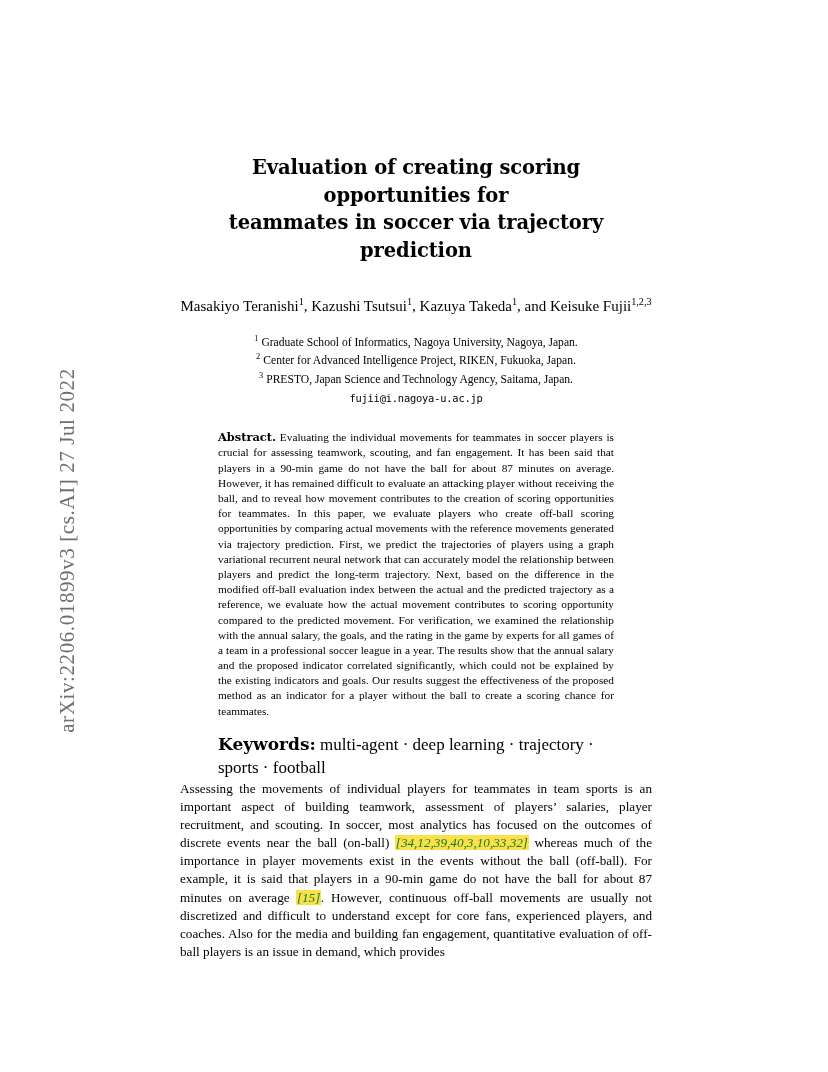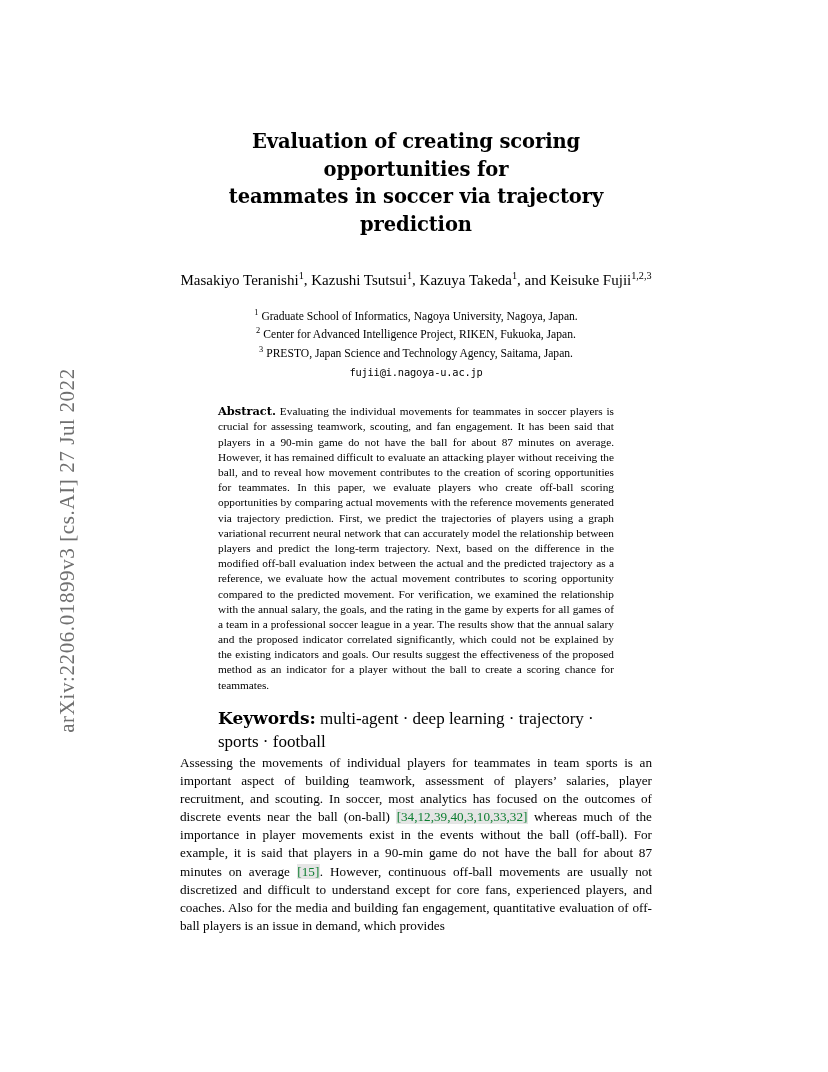--- a/index.html
+++ b/index.html
@@ -34,21 +34,21 @@
     font-size: 21px;
     letter-spacing: 0.6px;
     color: #6f6f6f;
     white-space: nowrap;
   }
 
   
   .column {
     position: absolute;
     left: 180px;
-    top: 128px;
+    top: 154px;
     width: 472px;
   }
 
   .title {
     font-family: "DejaVu Serif", serif;
     font-weight: bold;
     font-size: 19.5px;
     line-height: 1.42;
     text-align: center;
     letter-spacing: -0.1px;
@@ -120,22 +120,23 @@
 
   .body-text {
     font-size: 13.2px;
     line-height: 1.375;
     text-align: justify;
     margin: 0;
   }
 
   .cite {
     color: #0b7d2f;
-    background: #e5e5e5;
+    background: #fde047;
     padding: 0 0.5px;
+    font-style: italic;
   }
 </style>
 </head>
 <body>
 
 <div class="page">
 
   <div class="arxiv-stamp">arXiv:2206.01899v3  [cs.AI]  27 Jul 2022</div>
 
   <div class="column">

